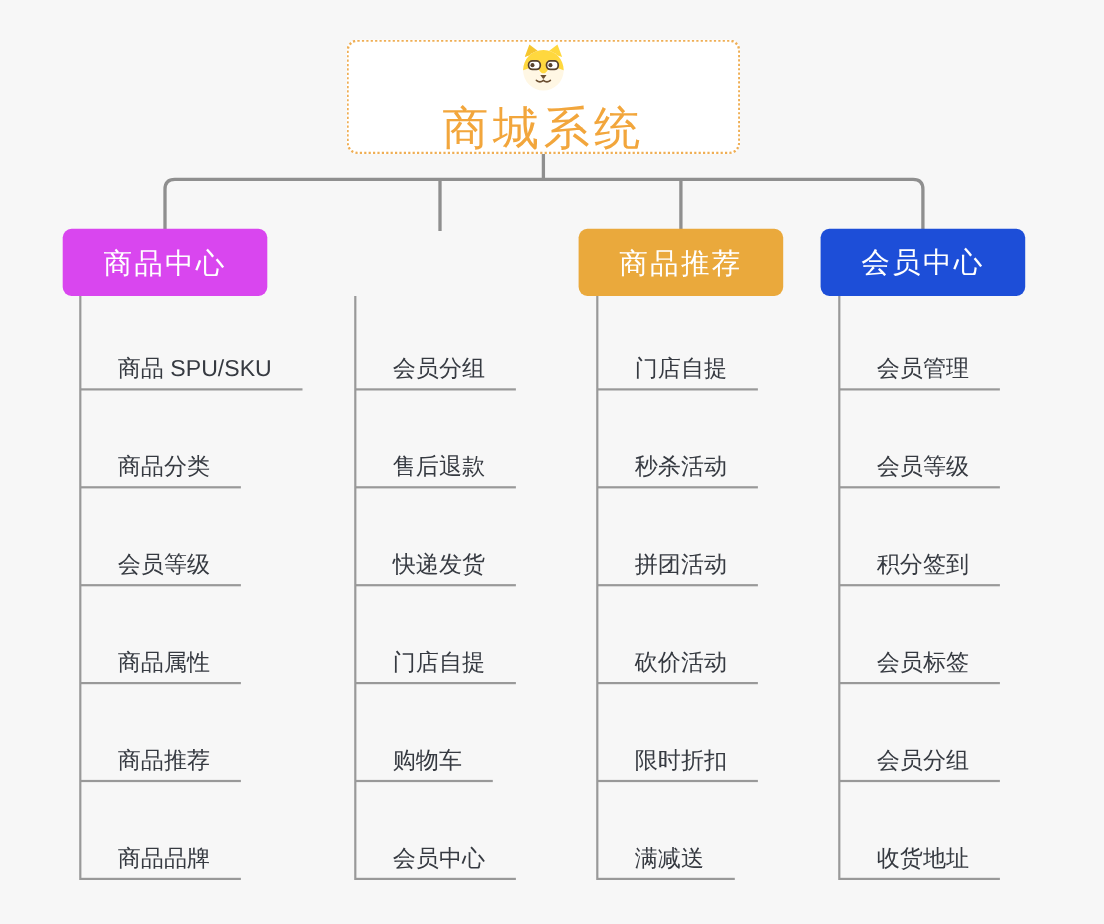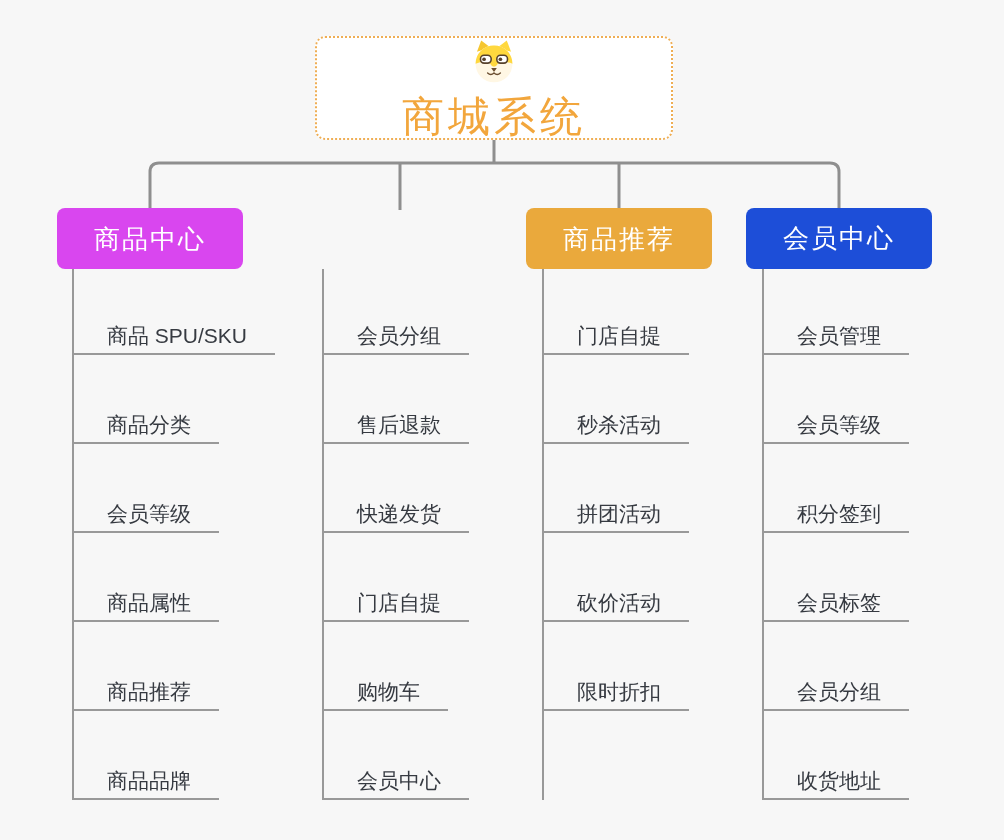--- a/index.html
+++ b/index.html
@@ -89,20 +89,21 @@
   <div class="leaf c2 r3">快递发货</div>
   <div class="leaf c2 r4">门店自提</div>
   <div class="leaf c2 r5">购物车</div>
   <div class="leaf c2 r6">会员中心</div>
 
   <div class="leaf c3 r1">门店自提</div>
   <div class="leaf c3 r2">秒杀活动</div>
   <div class="leaf c3 r3">拼团活动</div>
   <div class="leaf c3 r4">砍价活动</div>
   <div class="leaf c3 r5">限时折扣</div>
+  <div class="leaf c3 r6">满减送</div>
 
   <div class="leaf c4 r2">会员等级</div>
   <div class="leaf c4 r1">会员管理</div>
   <div class="leaf c4 r3">积分签到</div>
   <div class="leaf c4 r4">会员标签</div>
   <div class="leaf c4 r5">会员分组</div>
   <div class="leaf c4 r6">收货地址</div>
 
 </div>
 

